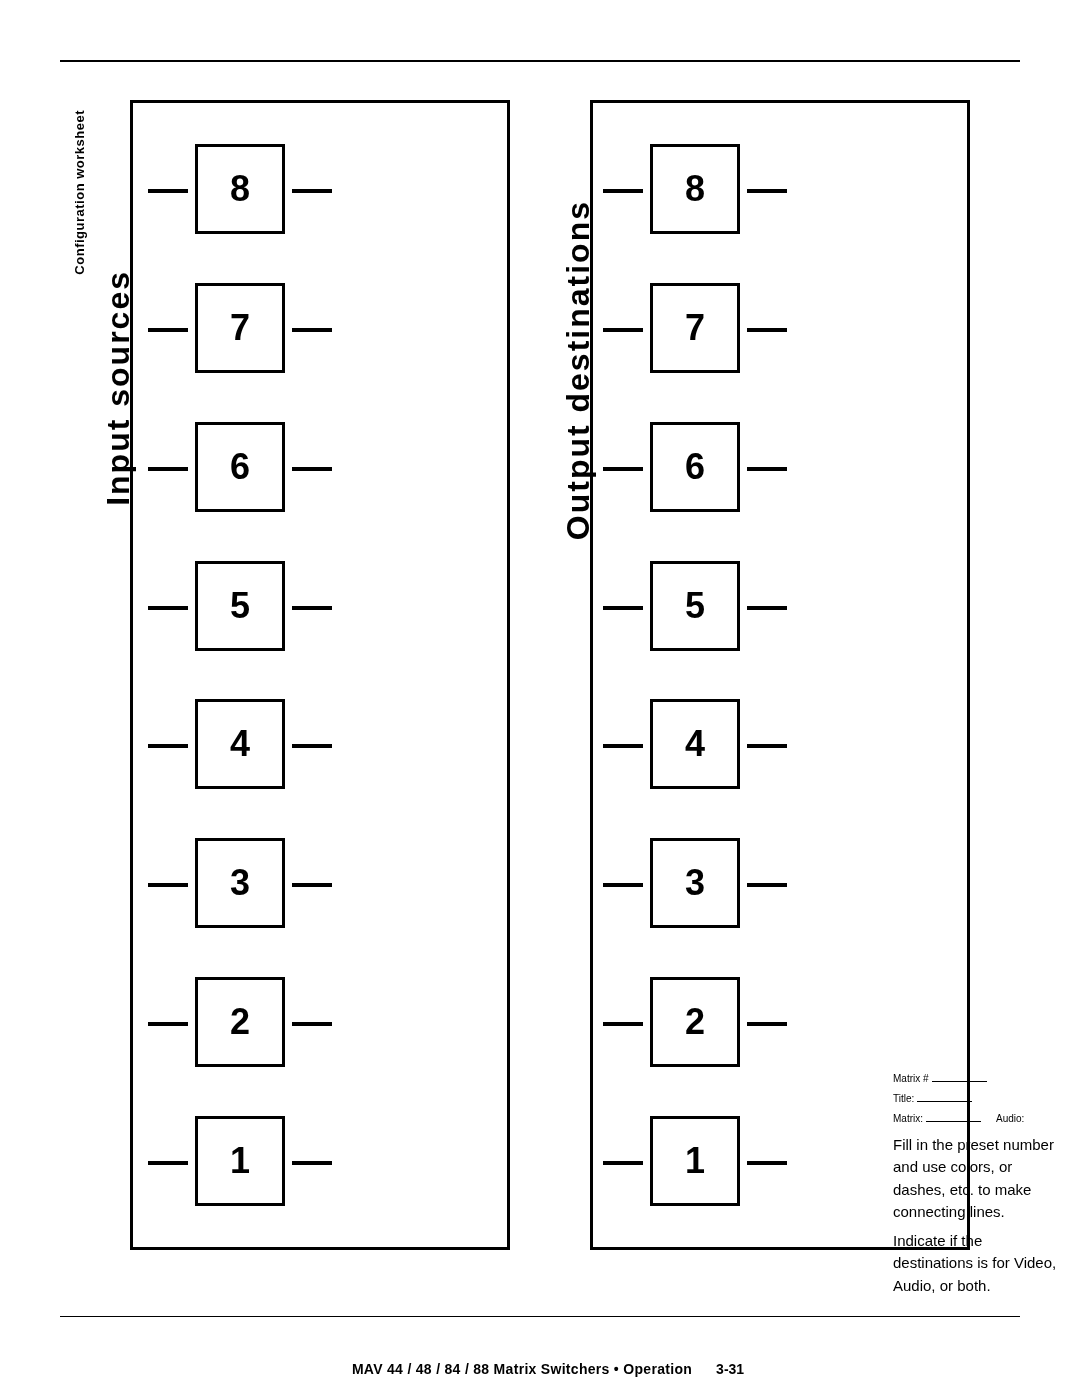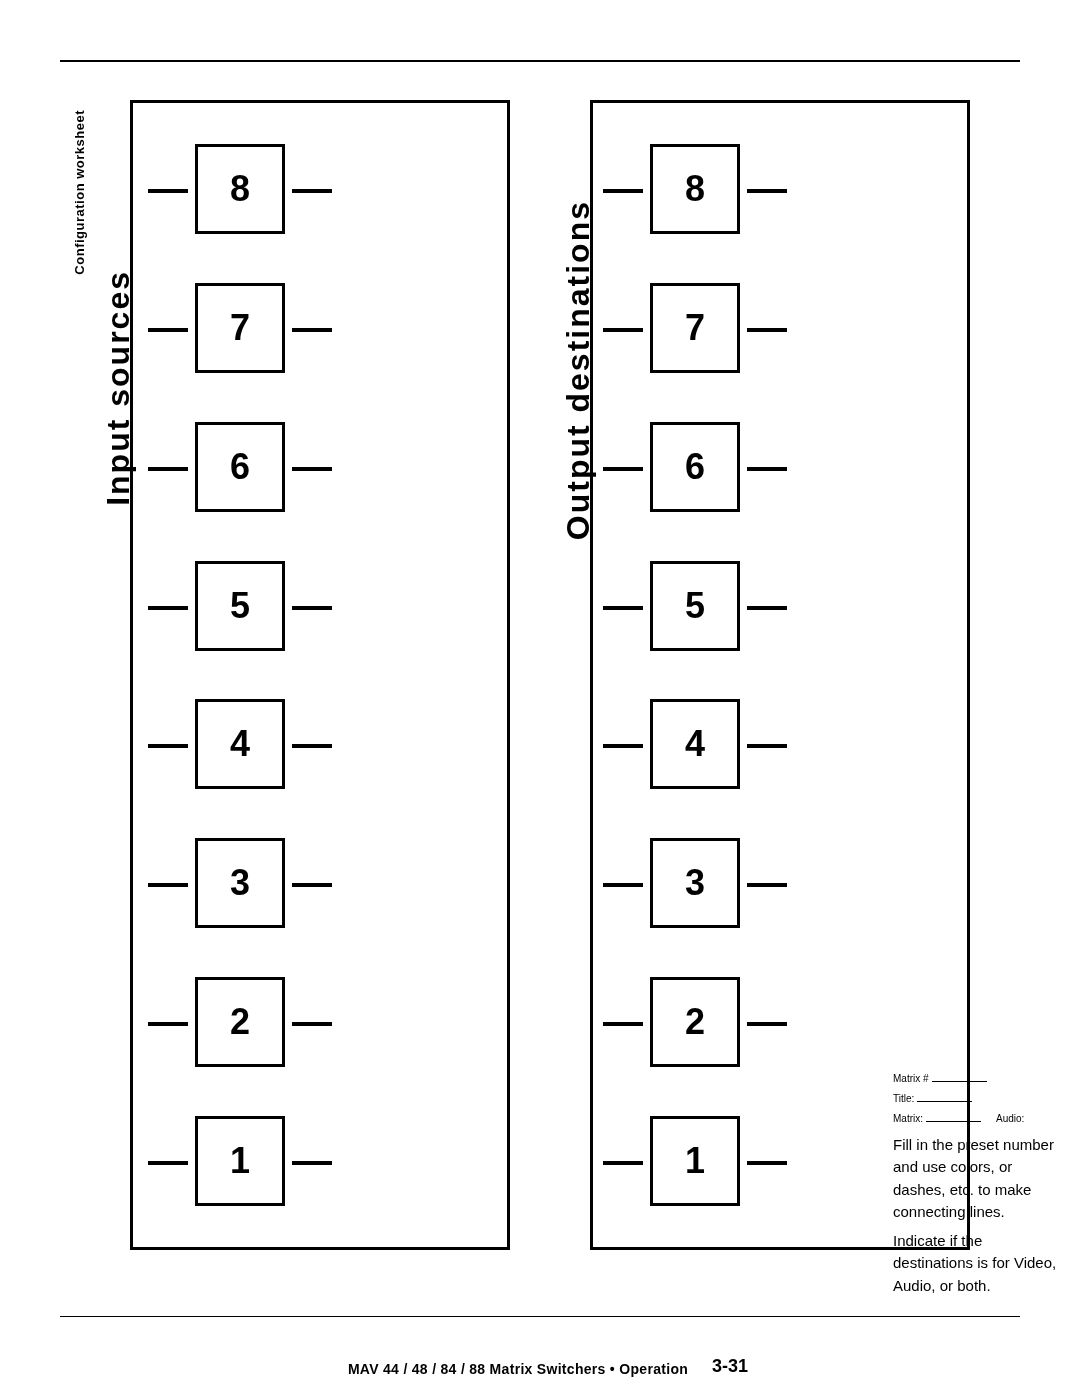--- a/index.html
+++ b/index.html
@@ -254,21 +254,21 @@
       align-items: flex-end;
     }
 
     .footer-text {
       font-size: 14px;
       font-weight: bold;
       letter-spacing: 0.3px;
     }
 
     .footer-page {
-      font-size: 18px;
+      font-size: 14px;
       font-weight: bold;
       margin-left: 24px;
     }
 
     
     .bottom-info {
       position: absolute;
       bottom: 100px;
       right: 25px;
       width: 160px;

